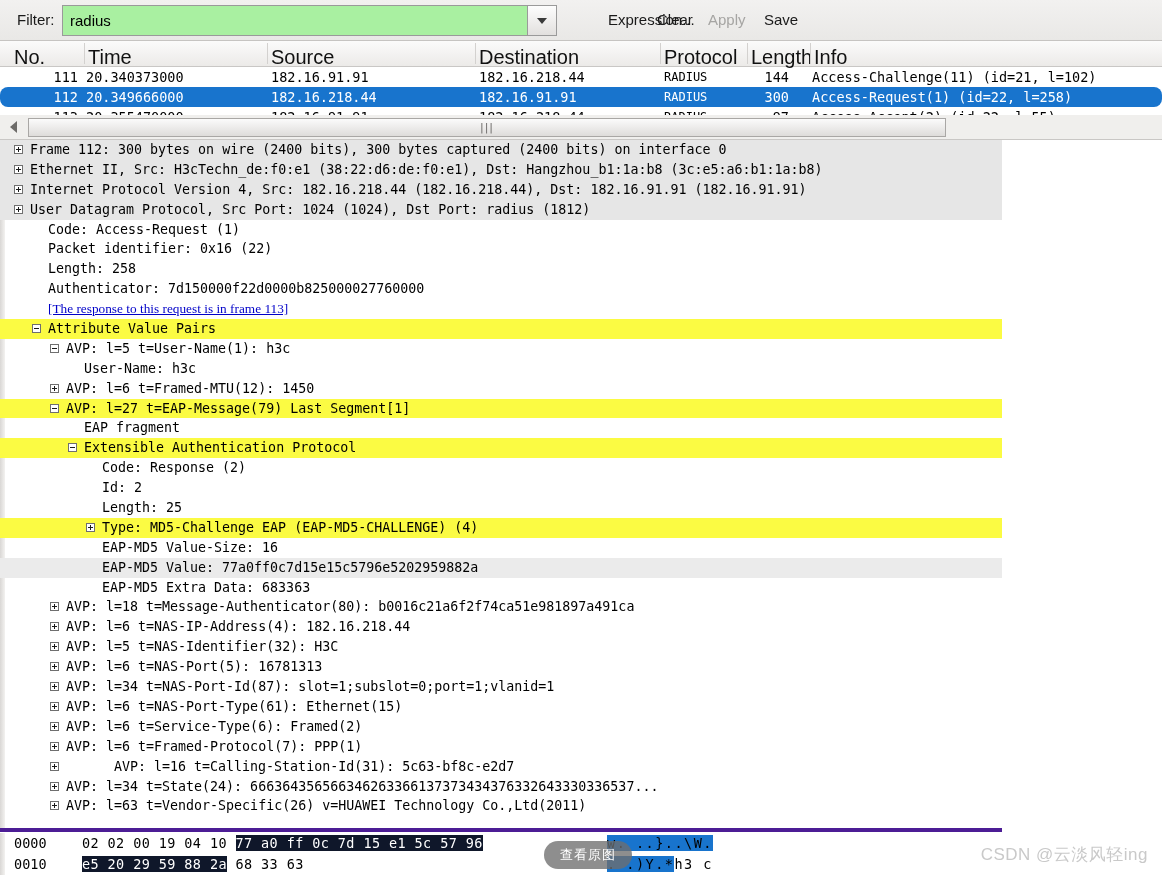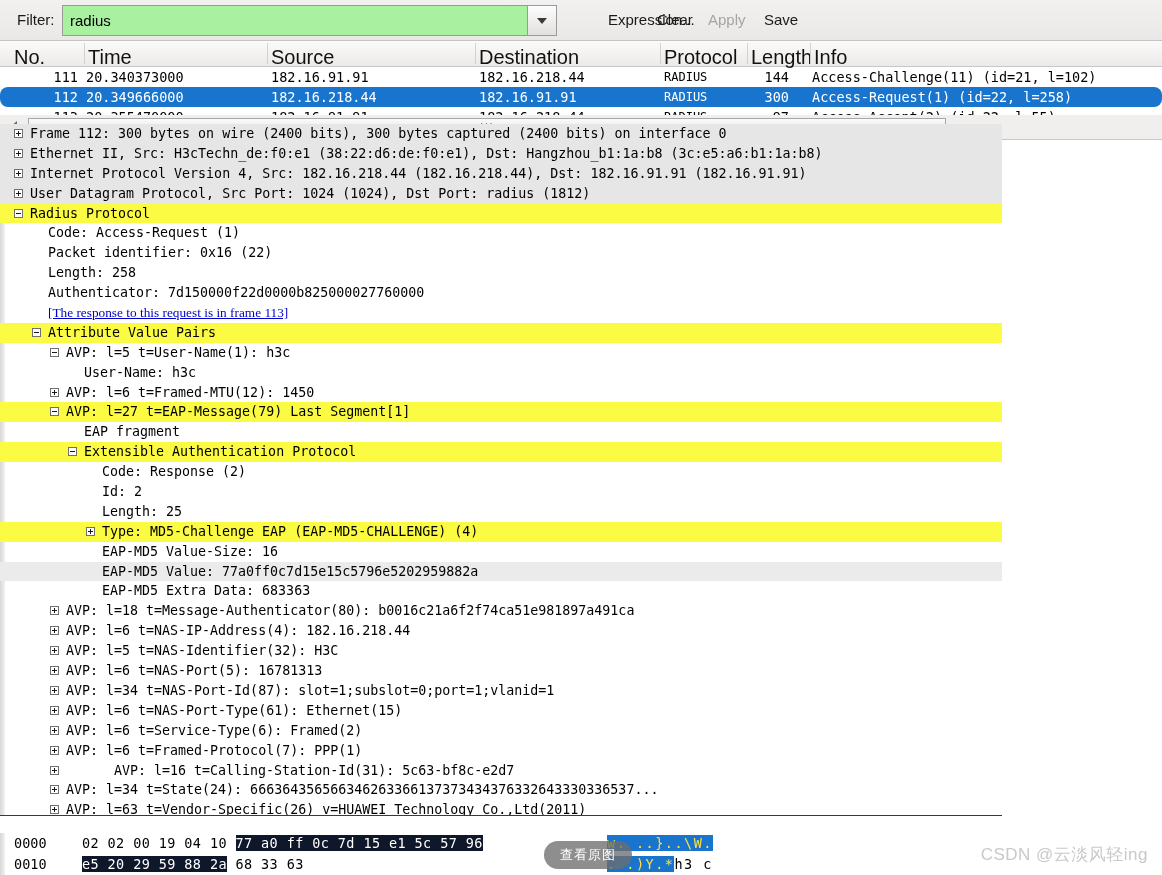--- a/index.html
+++ b/index.html
@@ -149,25 +149,25 @@
     background: linear-gradient(to bottom, #fbfbfb 0%, #dedcda 100%);
     border: 1px solid #a9a7a5;
     box-sizing: border-box;
     display: flex; align-items: center; justify-content: center;
   }
   .grip { font-size: 11px; color: #6d6b69; letter-spacing: 1px; font-family: "DejaVu Sans", sans-serif;}
 
   
   #detail-pane {
     position: absolute;
-    left: 0; top: 124px;
+    left: 0; top: 140px;
     width: 1002px; height: 692px;
     background: #ffffff;
     overflow: hidden;
-    border-bottom: 1px solid #4c1d95;
+    border-bottom: 4px solid #4c1d95;
     box-sizing: border-box;
   }
   .drow {
     position: relative;
     height: 19.9px;
     line-height: 19.9px;
     font-family: "DejaVu Sans Mono", monospace;
     font-size: 13.3px;
     white-space: nowrap;
     color: #000;
@@ -216,21 +216,21 @@
     height: 21px;
     line-height: 21px;
     font-family: "DejaVu Sans Mono", monospace;
     font-size: 13.5px;
     white-space: nowrap;
   }
   .h-off  { position: absolute; left: 14px; }
   .h-hex  { position: absolute; left: 82px; letter-spacing: 0.4px; }
   .h-hex .hl { background: #0f172a; color: #fff; }
   .h-ascii{ position: absolute; left: 607px; letter-spacing: 1.5px;}
-  .h-ascii .hl { background: #1874cd; color: #fde047; }
+  .h-ascii .hl { background: #1874cd; color: #000000; }
 
   
   .vgutter {
     position: absolute;
     left: 0; top: 0;
     width: 5px; height: 100%;
     background: linear-gradient(to right,#d9d7d5,#f3f2f0);
   }
 
   
@@ -342,24 +342,20 @@
         <span class="dtext" style="left: 30px;">Ethernet II, Src: H3cTechn_de:f0:e1 (38:22:d6:de:f0:e1), Dst: Hangzhou_b1:1a:b8 (3c:e5:a6:b1:1a:b8)</span>
       </div>
       <div class="drow gray">
         <span class="toggle plus" style="left: 14px;"></span>
         <span class="dtext" style="left: 30px;">Internet Protocol Version 4, Src: 182.16.218.44 (182.16.218.44), Dst: 182.16.91.91 (182.16.91.91)</span>
       </div>
       <div class="drow gray">
         <span class="toggle plus" style="left: 14px;"></span>
         <span class="dtext" style="left: 30px;">User Datagram Protocol, Src Port: 1024 (1024), Dst Port: radius (1812)</span>
       </div>
-      <div class="drow yellow">
-        <span class="toggle" style="left: 14px;"></span>
-        <span class="dtext" style="left: 30px;">Radius Protocol</span>
-      </div>
       <div class="drow">
         <span class="dtext" style="left: 48px;">Code: Access-Request (1)</span>
       </div>
       <div class="drow">
         <span class="dtext" style="left: 48px;">Packet identifier: 0x16 (22)</span>
       </div>
       <div class="drow">
         <span class="dtext" style="left: 48px;">Length: 258</span>
       </div>
       <div class="drow">

